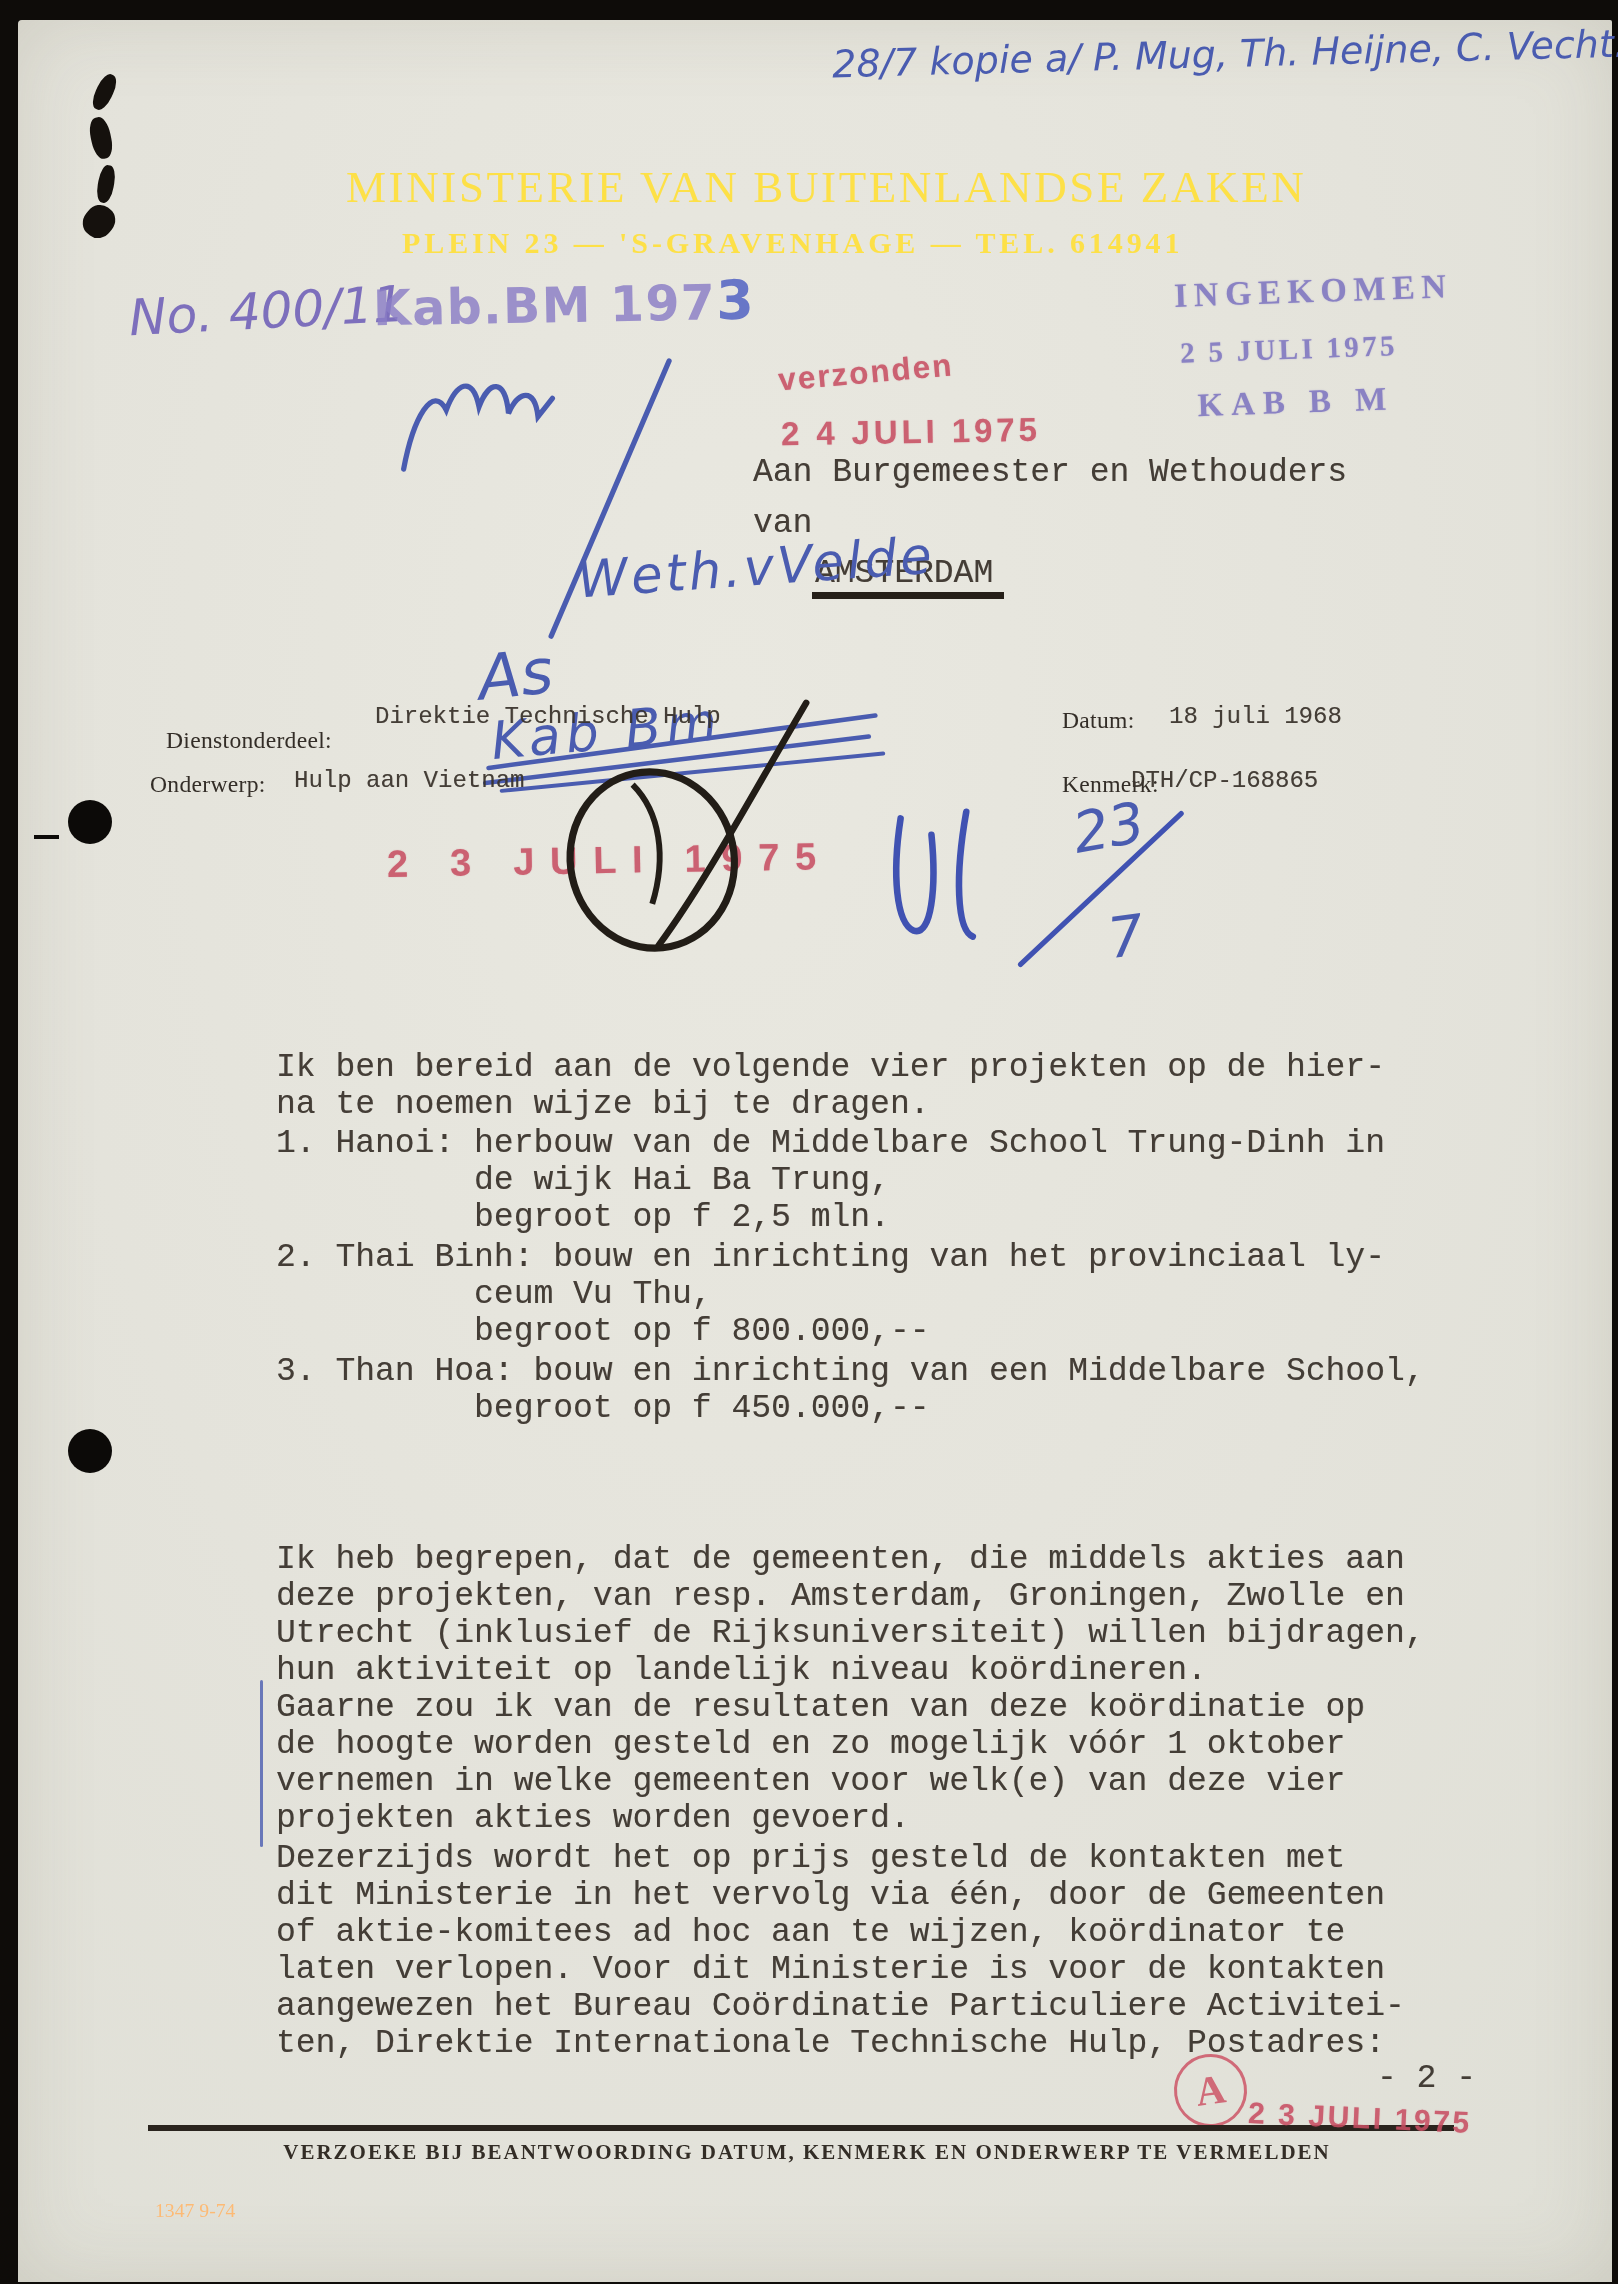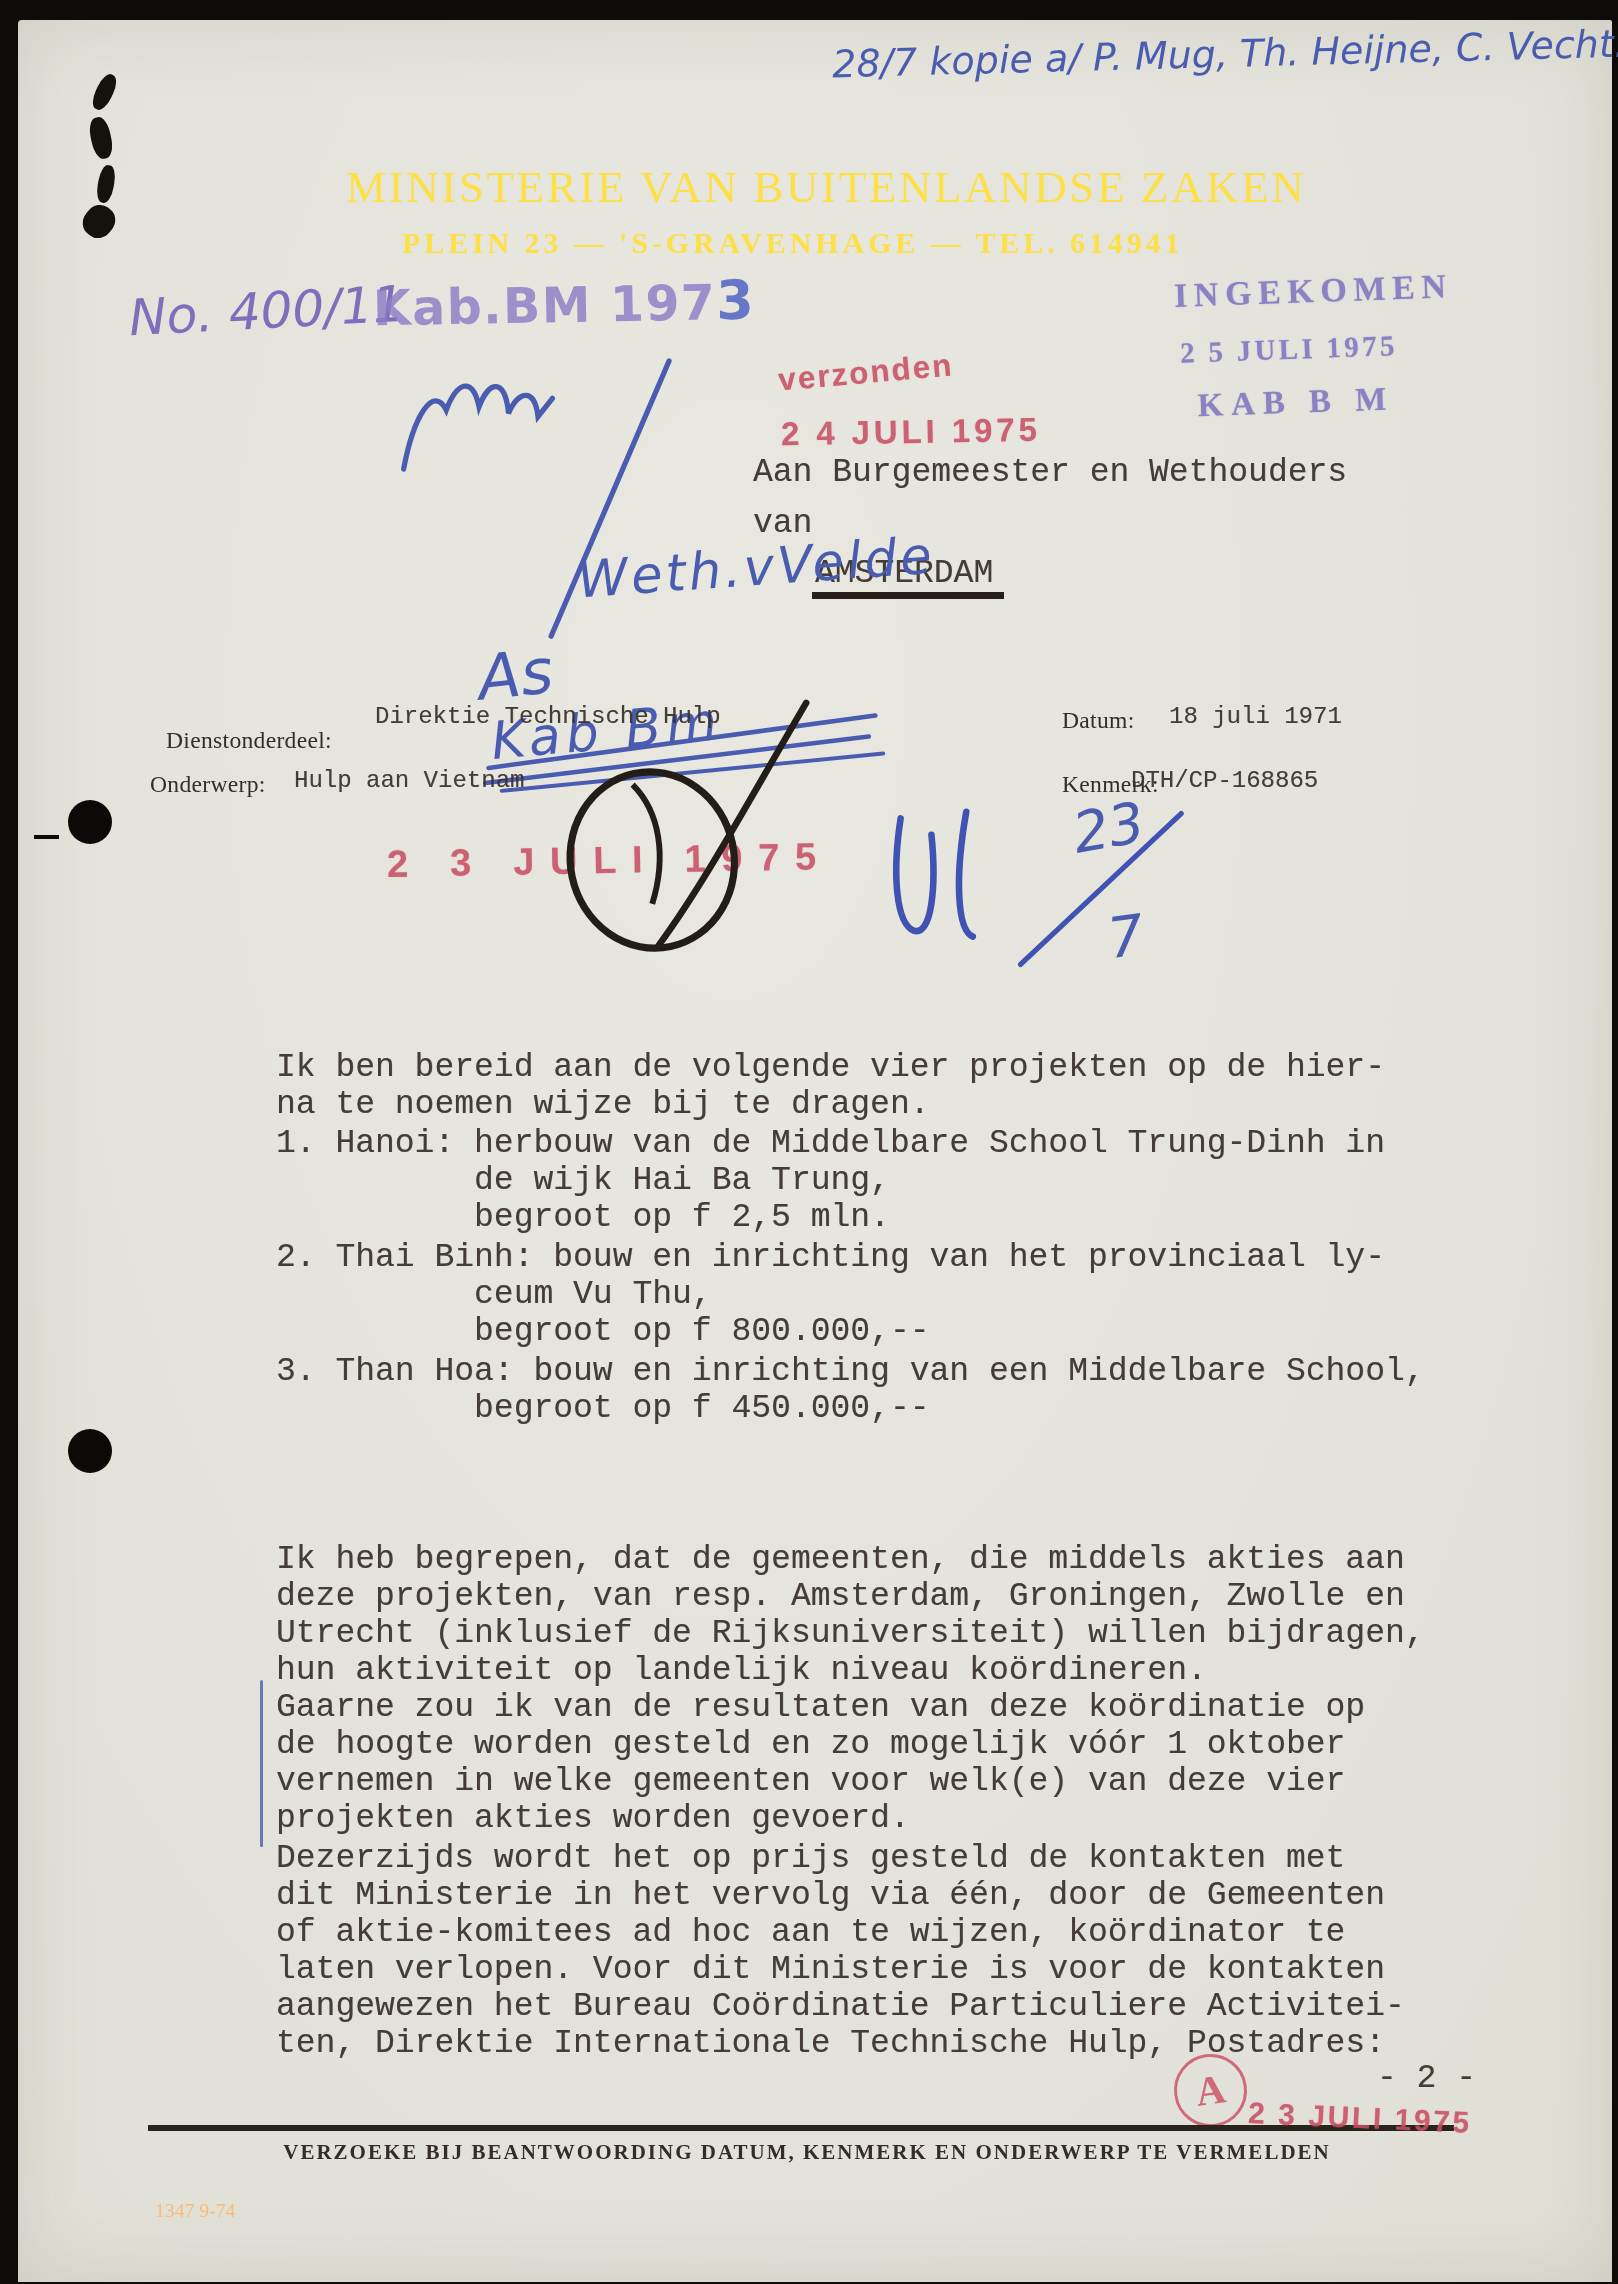--- a/index.html
+++ b/index.html
@@ -90,21 +90,21 @@
   </svg>
   <div class="abs hw" style="left:1073px;top:795px;font-size:56px;transform:rotate(-10deg);">23</div>
   <svg style="left:1014px;top:807px;" width="177" height="164" viewBox="0 0 270 250">
     <path d="M10,240 L255,10" stroke="#4052b2" stroke-width="8" fill="none" stroke-linecap="round"></path>
   </svg>
   <div class="abs hw" style="left:1108px;top:904px;font-size:56px;transform:rotate(-8deg);">7</div>
 
   <div class="abs serif label" style="left:166px;top:707px;margin-top:20px;">Dienstonderdeel:</div>
   <div class="abs tw tw-small" style="left:375px;top:698px;">Direktie Technische Hulp</div>
   <div class="abs serif label" style="left:1062px;top:707px;">Datum:</div>
-  <div class="abs tw tw-small" style="left:1169px;top:698px;">18 juli 1971</div>
+  <div class="abs tw tw-small" style="left:1169px;top:698px;">18 juli 1968</div>
   <div class="abs serif label" style="left:150px;top:771px;">Onderwerp:</div>
   <div class="abs tw tw-small" style="left:294px;top:762px;">Hulp aan Vietnam</div>
   <div class="abs serif label" style="left:1062px;top:771px;">Kenmerk:</div>
   <div class="abs tw tw-small" style="left:1131px;top:762px;">DTH/CP-168865</div>
 
   <div class="abs tw" style="left:276px;top:1049px;">Ik ben bereid aan de volgende vier projekten op de hier-
 na te noemen wijze bij te dragen.</div>
   <div class="abs tw" style="left:276px;top:1125px;">1. Hanoi: herbouw van de Middelbare School Trung-Dinh in
           de wijk Hai Ba Trung,
           begroot op f 2,5 mln.</div>

